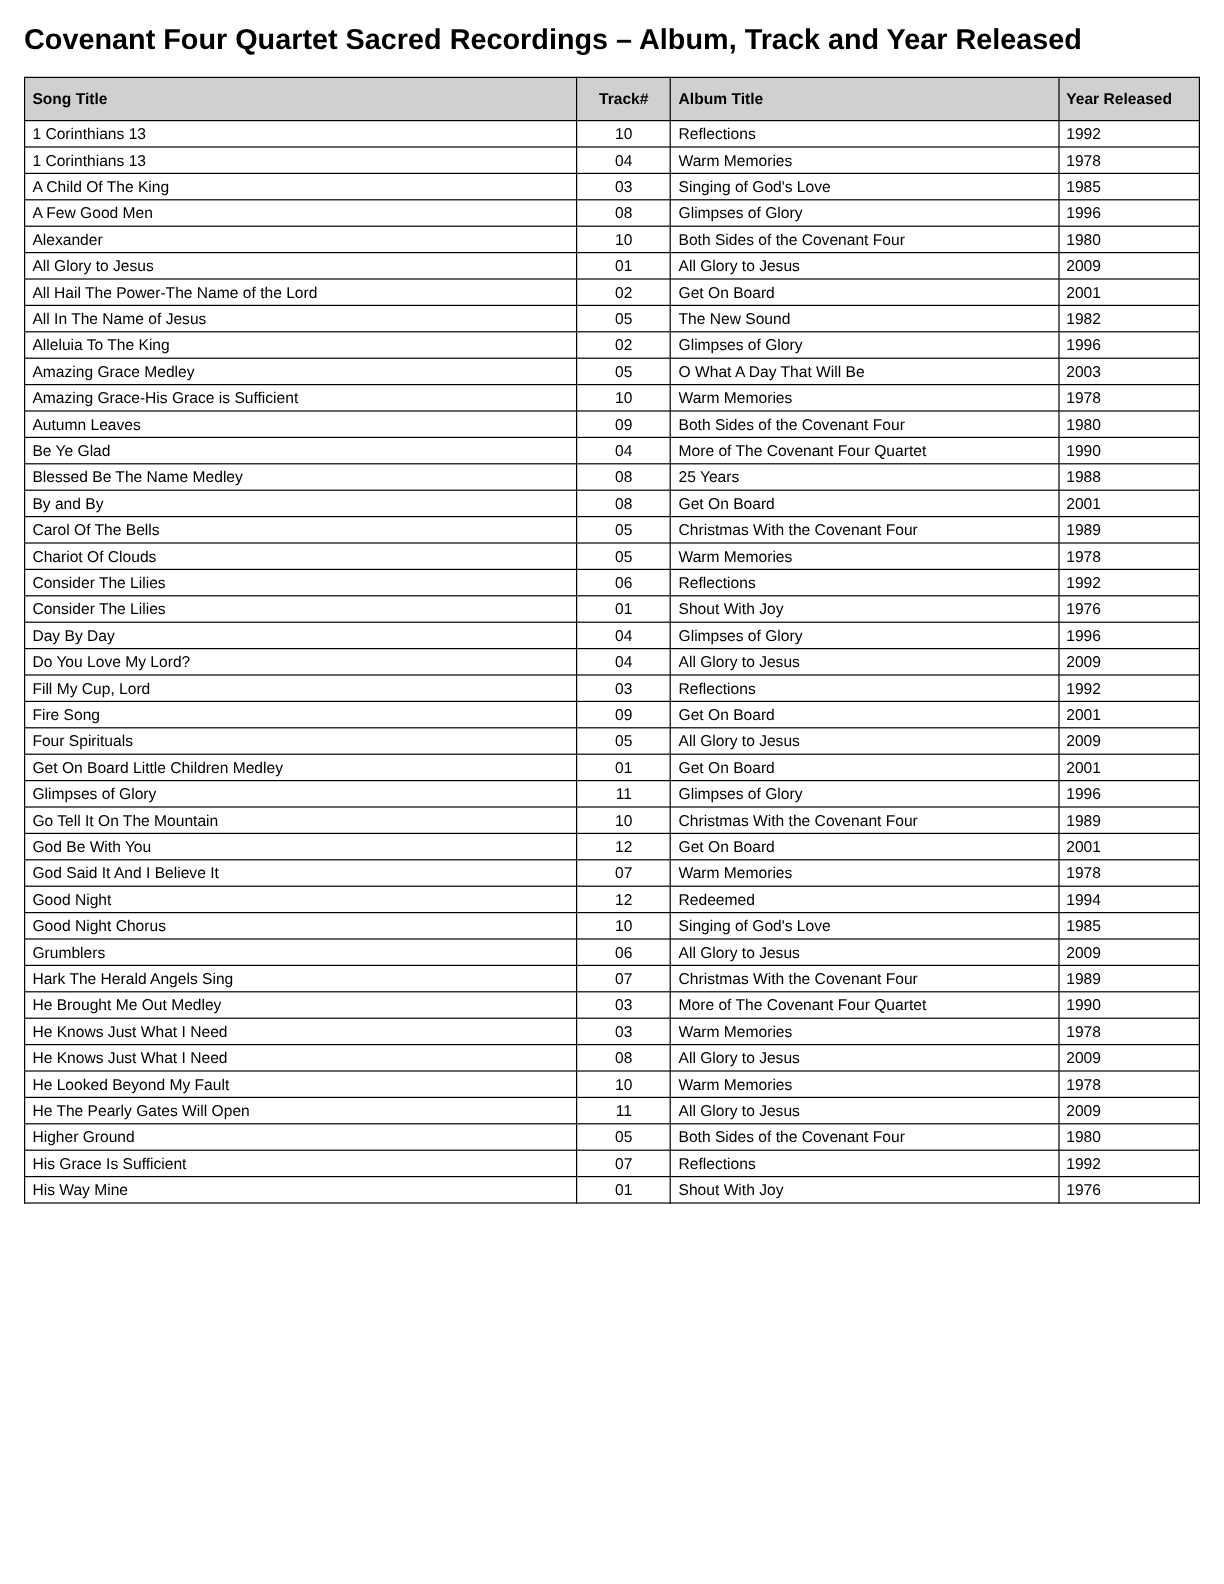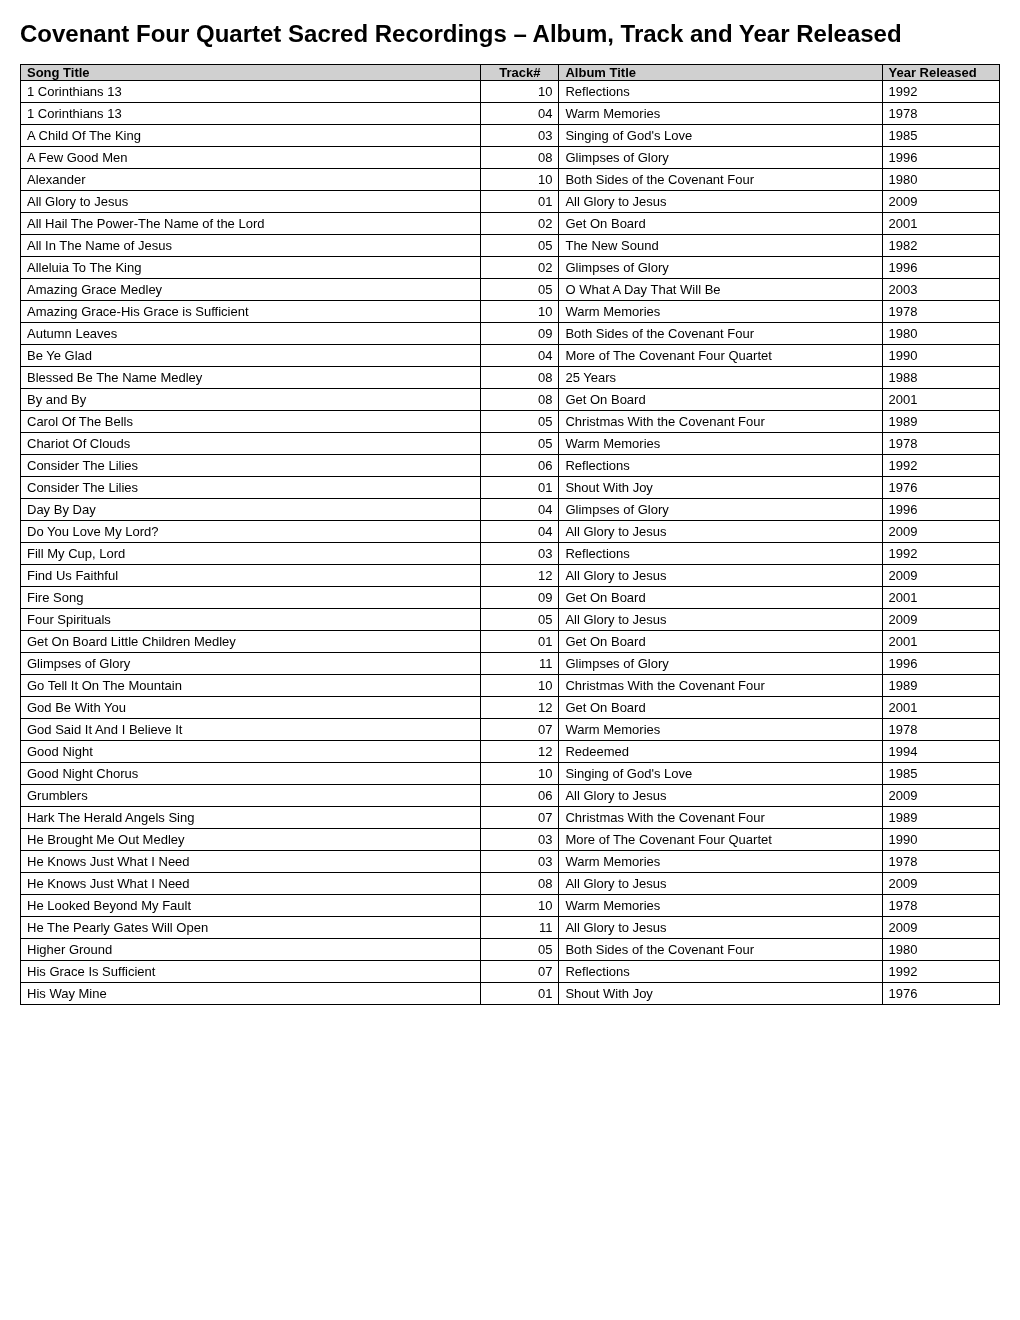--- a/index.html
+++ b/index.html
@@ -17,35 +17,35 @@
       margin-bottom: 16px;
     }
     table {
       width: 100%;
       border-collapse: collapse;
       border: 1px solid #000;
     }
     thead tr th {
       background: #d0d0d0;
       border: 1px solid #000;
-      padding: 0 6px;
+      padding: 10px 6px;
       font-weight: bold;
       text-align: left;
     }
     thead tr th.track {
       text-align: center;
       margin-top: 13px;
     }
     tbody tr td {
       border: 1px solid #000;
       padding: 3px 6px;
       white-space: nowrap;
     }
     tbody tr td.track {
-      text-align: right;
+      text-align: center;
     }
     tbody tr:nth-child(odd) { background: #fff; }
     tbody tr:nth-child(even) { background: #fff; }
   </style>
 </head>
 <body>
 
 <h1>Covenant Four Quartet Sacred Recordings – Album, Track and Year Released</h1>
 
 <table>
@@ -184,26 +184,20 @@
         <td>All Glory to Jesus</td>
         <td>2009</td>
       </tr>
       <tr>
         <td>Fill My Cup, Lord</td>
         <td class="track">03</td>
         <td>Reflections</td>
         <td>1992</td>
       </tr>
       <tr>
-        <td>Find Us Faithful</td>
-        <td class="track">12</td>
-        <td>All Glory to Jesus</td>
-        <td>2009</td>
-      </tr>
-      <tr>
         <td>Fire Song</td>
         <td class="track">09</td>
         <td>Get On Board</td>
         <td>2001</td>
       </tr>
       <tr>
         <td>Four Spirituals</td>
         <td class="track">05</td>
         <td>All Glory to Jesus</td>
         <td>2009</td>

